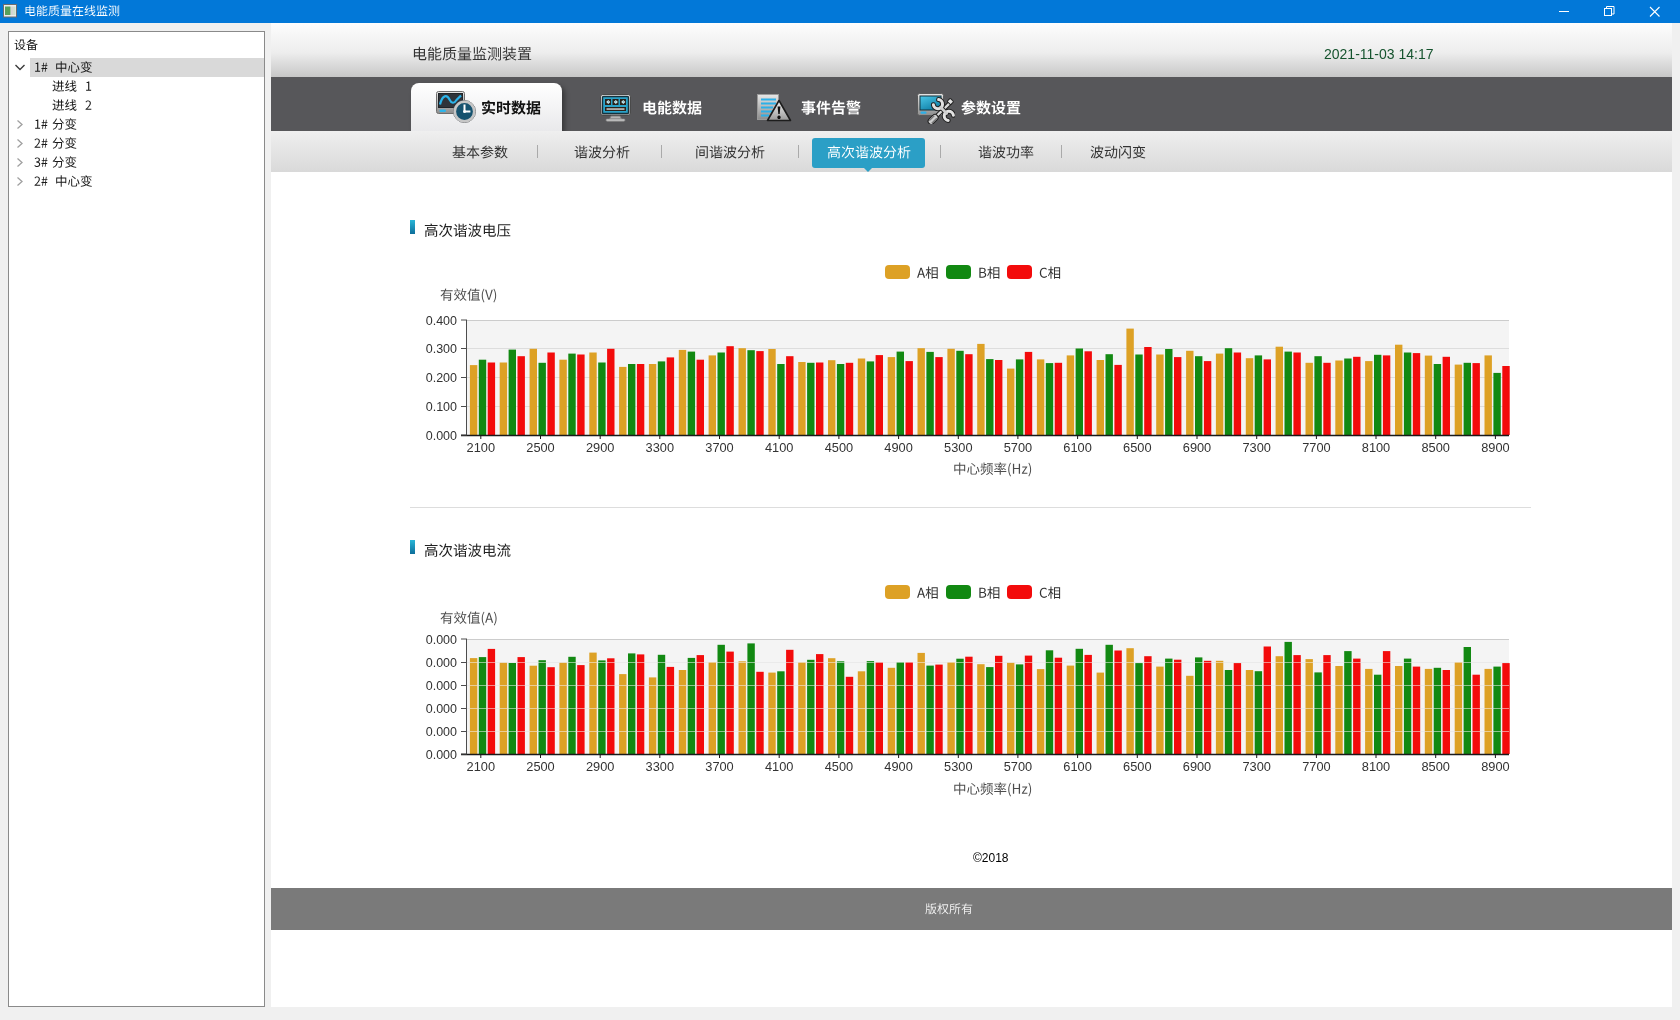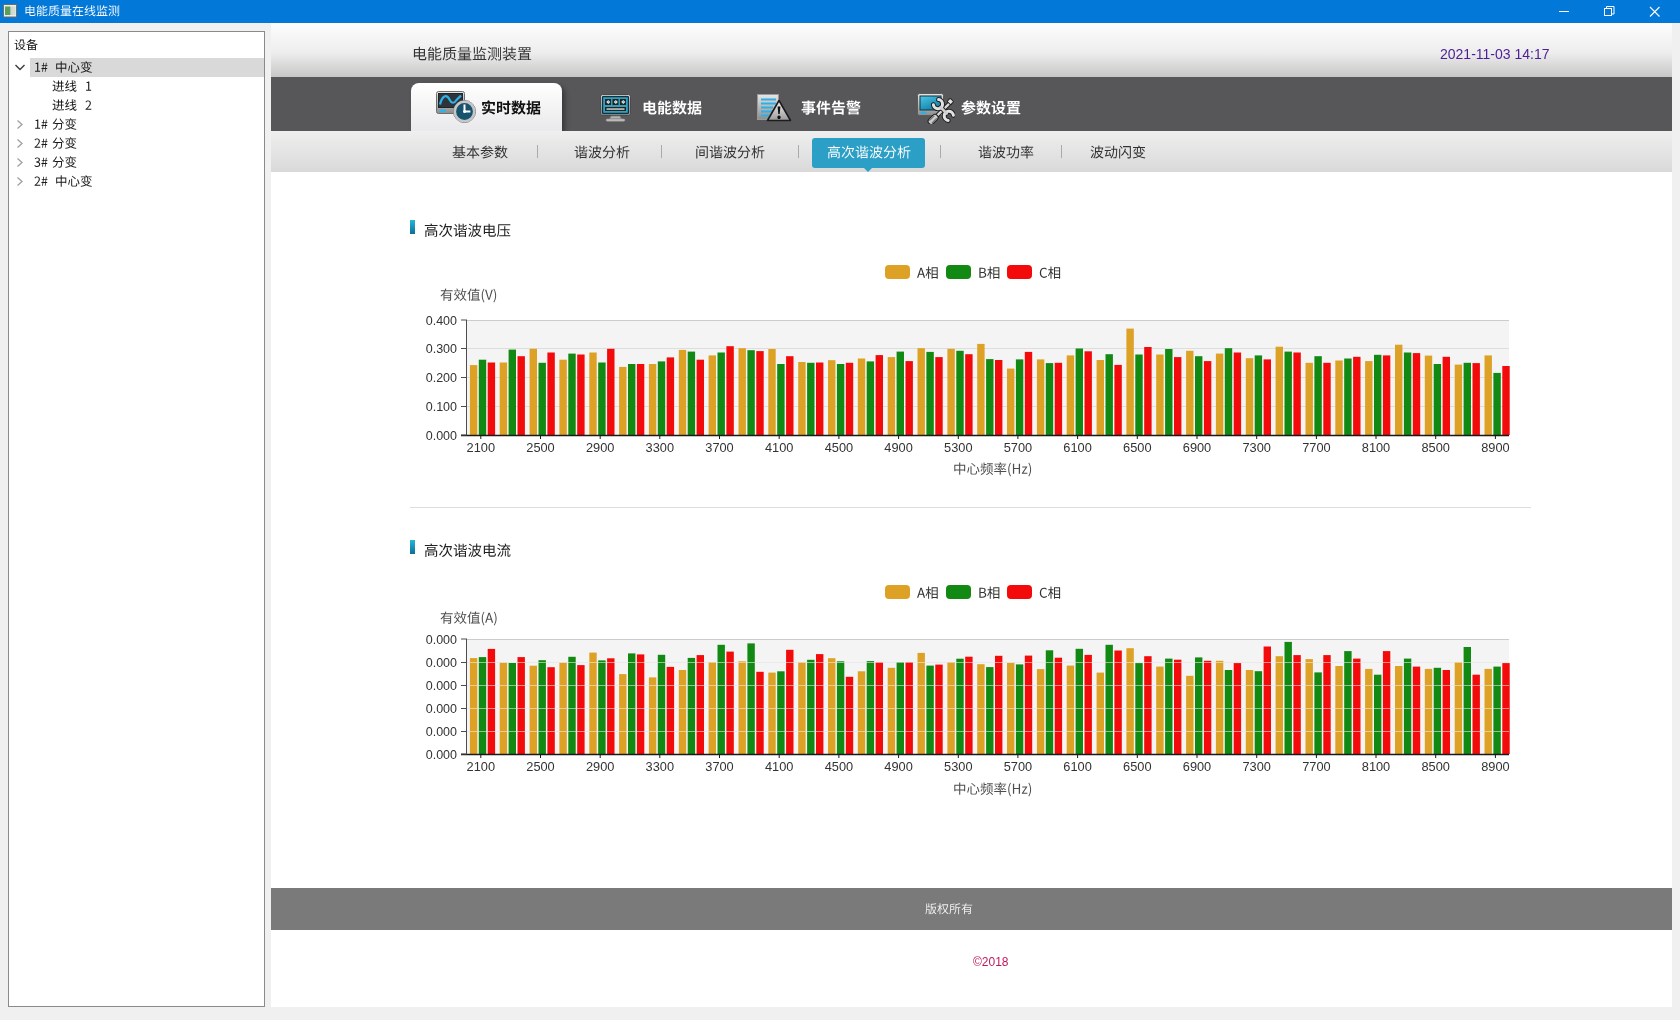--- a/index.html
+++ b/index.html
@@ -214,21 +214,21 @@
         <use href="#g0" x="0.0"></use>
         <use href="#g1" x="1000.0"></use>
         <use href="#g2" x="2000.0"></use>
         <use href="#g3" x="3000.0"></use>
         <use href="#g6" x="4000.0"></use>
         <use href="#g7" x="5000.0"></use>
         <use href="#g19" x="6000.0"></use>
         <use href="#g20" x="7000.0"></use>
       </g>
     </svg>
-<div style="position:absolute;left:1440px;top:46px;width:200px;height:18px;font:14px 'Liberation Sans';color:#4c1d95">2021-11-03 14:17</div>
+<div style="position:absolute;left:1324px;top:46px;width:200px;height:18px;font:14px 'Liberation Sans';color:#14532d">2021-11-03 14:17</div>
 <div style="position:absolute;left:271px;top:77px;width:1401px;height:54px;background:#57575a"></div>
 <div style="position:absolute;left:411px;top:83px;width:151px;height:48px;border-radius:8px 8px 0 0;background:linear-gradient(#ffffff,#e9e9eb);box-shadow:3px 3px 5px rgba(0,0,0,0.35)"></div>
 <svg style="position:absolute;left:436px;top:91px" width="42" height="32">
 <defs>
         <linearGradient id="mgr" x1="0" y1="0" x2="0" y2="1">
           <stop offset="0" stop-color="#e6e6e6"></stop>
           <stop offset="1" stop-color="#8d8d8d"></stop>
         </linearGradient>
 <linearGradient id="mgr2" x1="0" y1="0" x2="0" y2="1">
           <stop offset="0" stop-color="#f2f2f2"></stop>
@@ -767,13 +767,13 @@
 <div style="position:absolute;left:271px;top:930px;width:1401px;height:77px;background:#ffffff"></div>
 <div style="position:absolute;left:271px;top:888px;width:1401px;height:42px;background:#7a7a7a"></div>
 <svg style="position:absolute;left:925.0px;top:901.3px;overflow:visible" width="48.0" height="16.2">
       <g fill="#f2f2f2" transform="translate(0,12.24) scale(0.012000,-0.012000)">
         <use href="#g63" x="0.0"></use>
         <use href="#g64" x="1000.0"></use>
         <use href="#g65" x="2000.0"></use>
         <use href="#g53" x="3000.0"></use>
       </g>
     </svg>
-<div style="position:absolute;left:973px;top:955px;font:12px 'Liberation Sans';color:#be185d">©2018</div>
+<div style="position:absolute;left:973px;top:851px;font:12px 'Liberation Sans';color:#000000">©2018</div>
 </div>
 </body></html>

